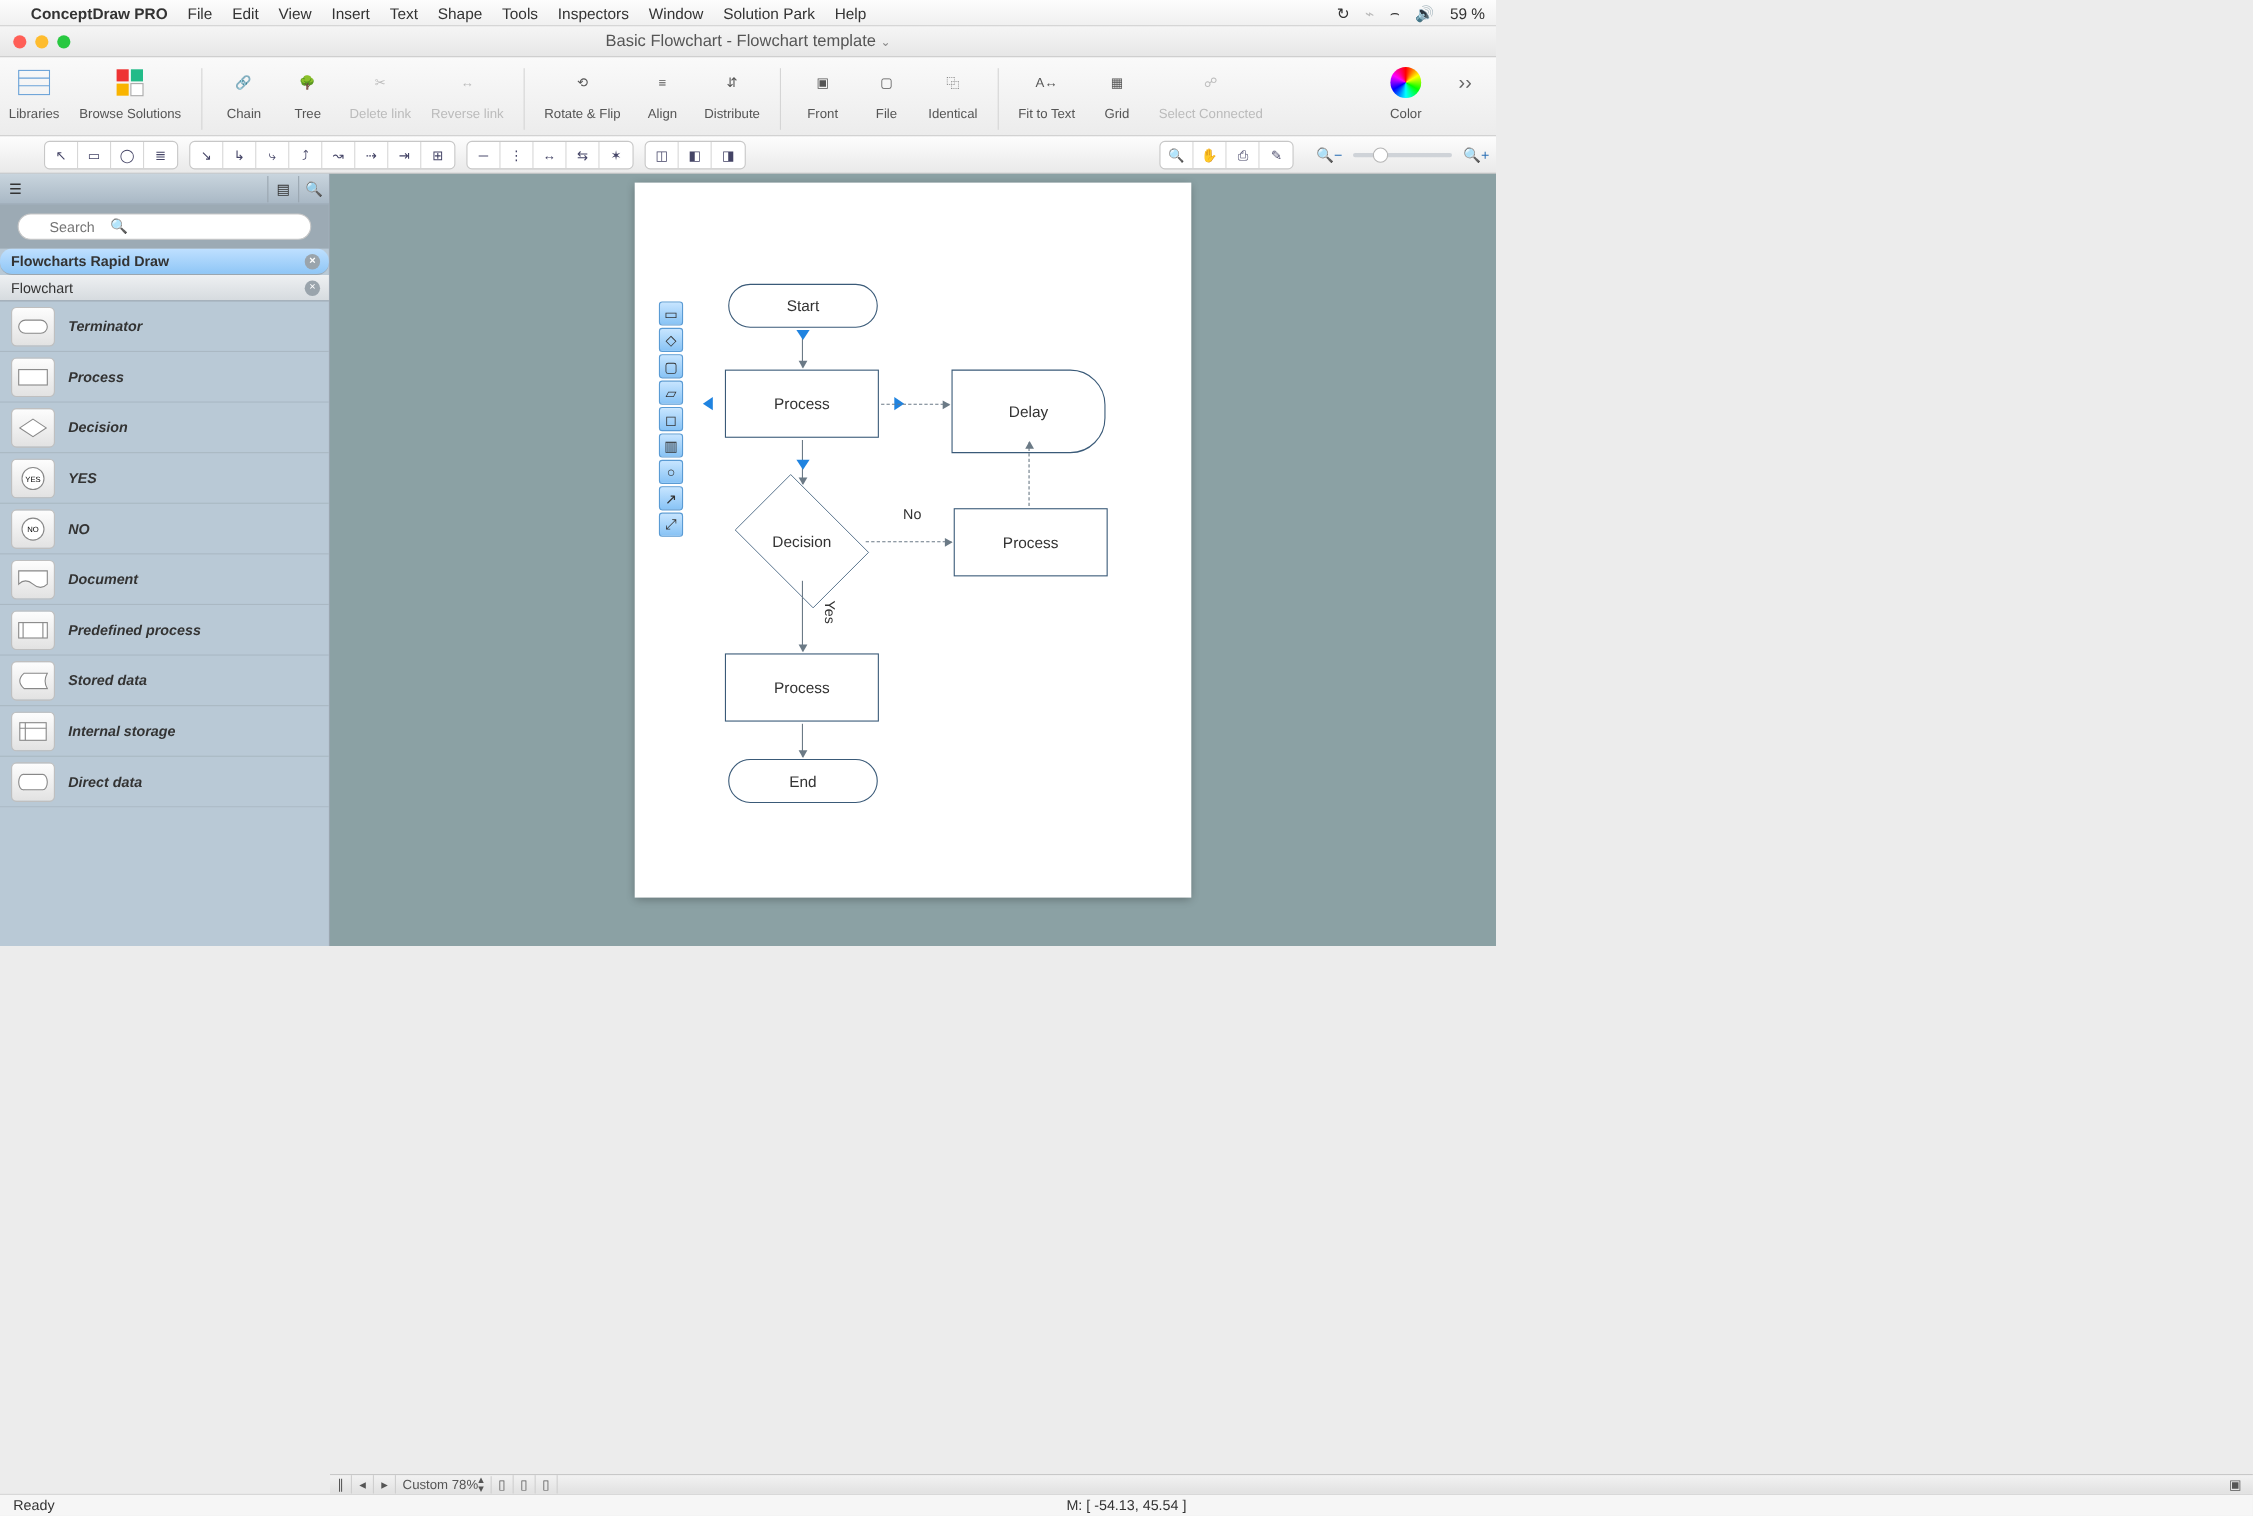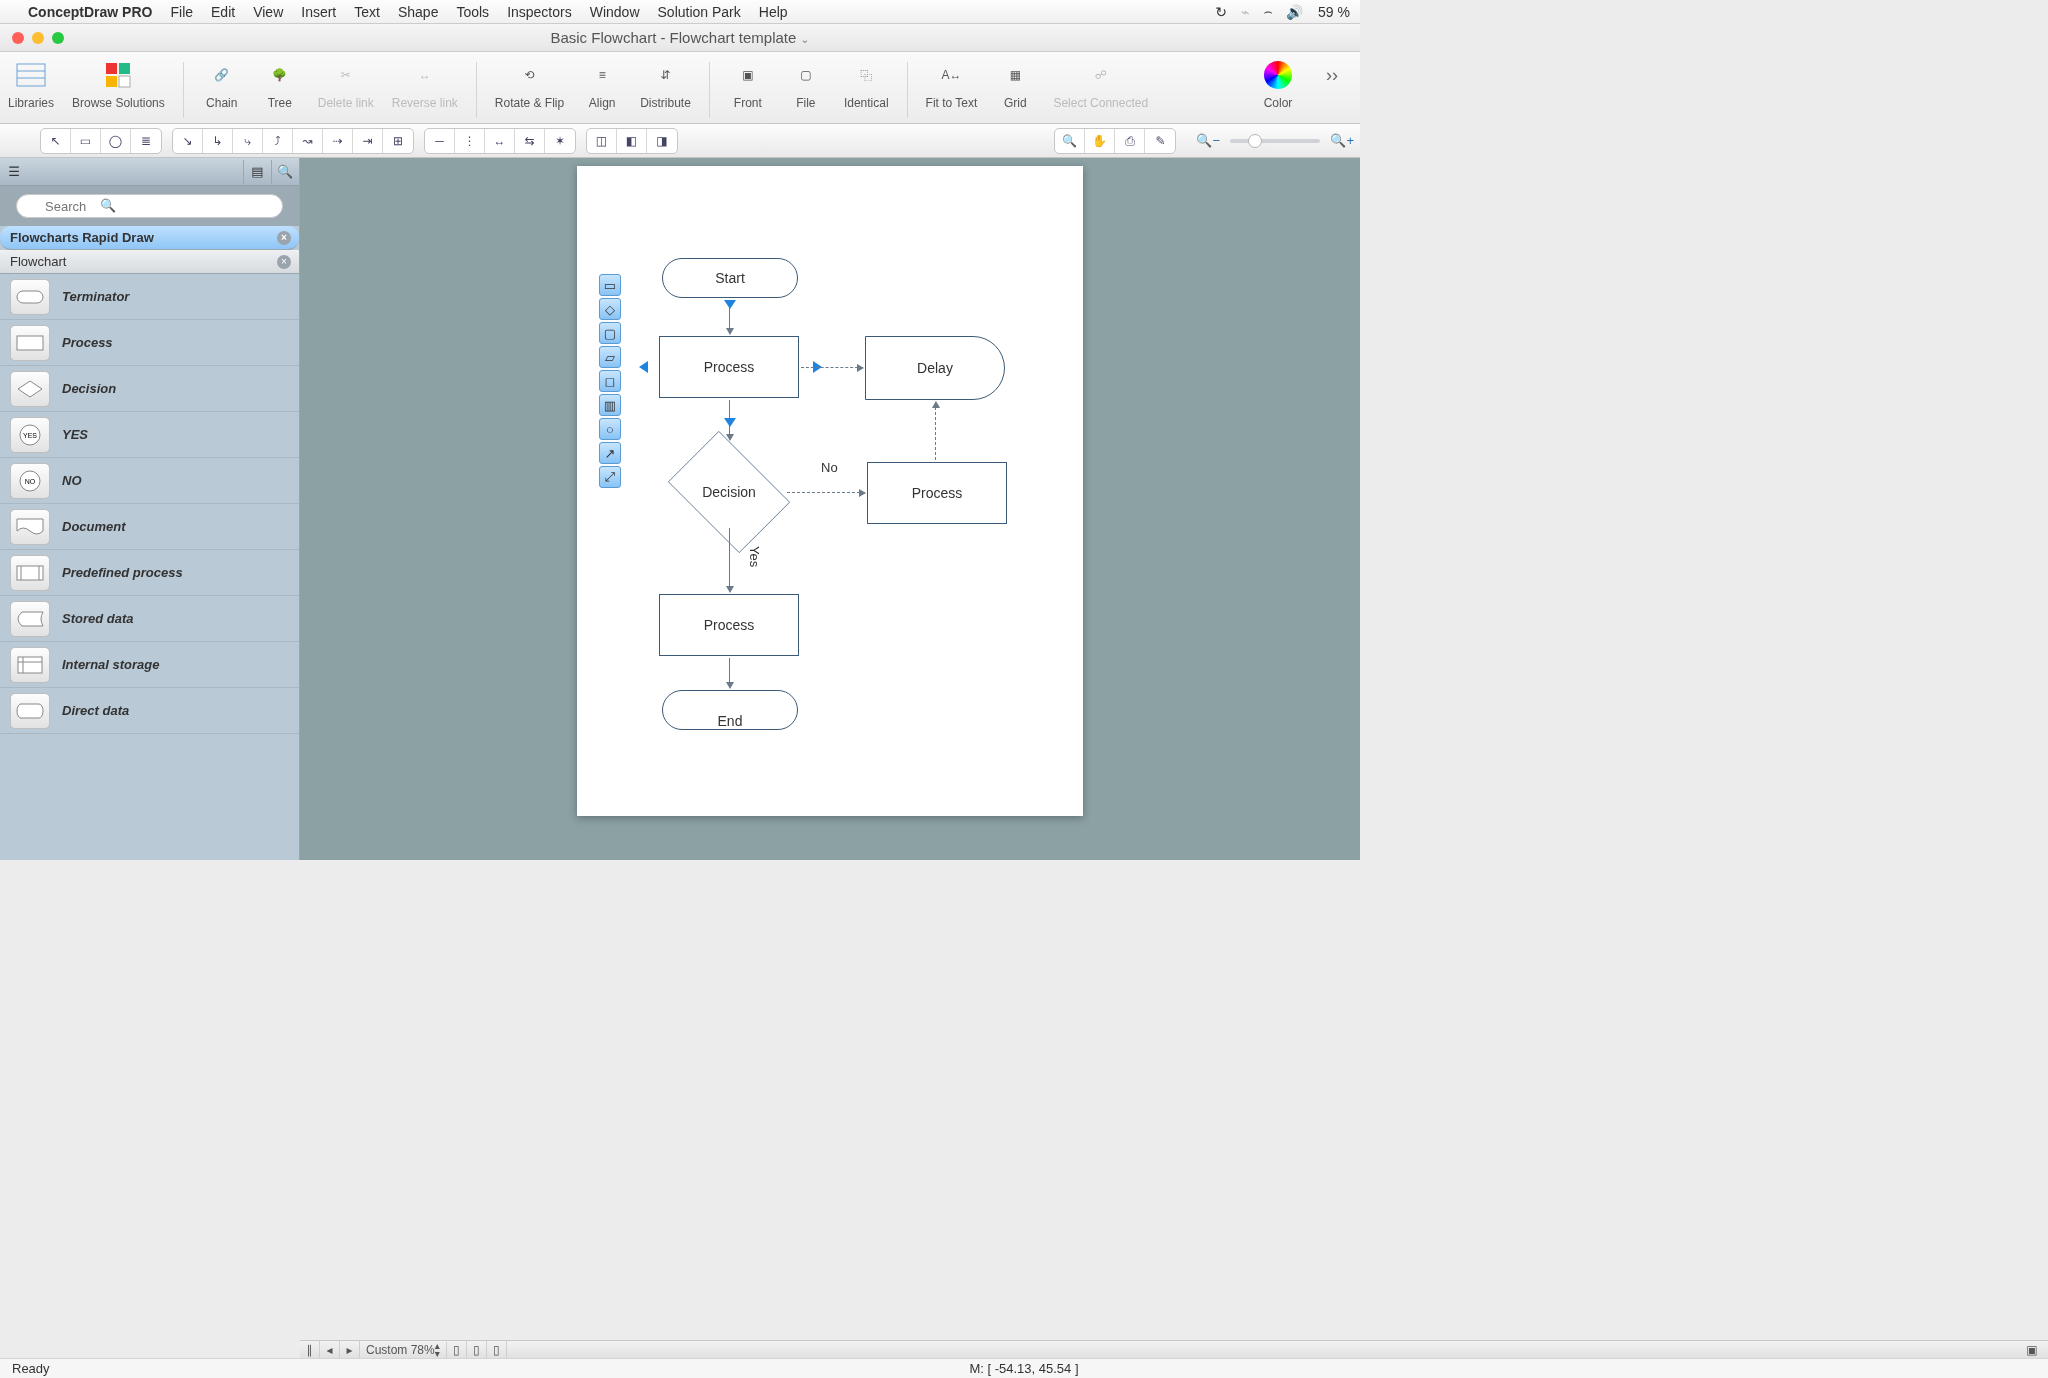--- a/index.html
+++ b/index.html
@@ -63,21 +63,21 @@
 
 .canvas-wrap{ flex:1; background:#8ba1a4; display:flex; justify-content:center; padding:8px 0 0 0; position:relative;}
 .page{ width:506px; height:650px; background:#fff; box-shadow:0 2px 8px rgba(0,0,0,.3); position:relative;}
 
 
 .fc-term{ position:absolute; width:136px; height:40px; border:1.5px solid #3a5a78; border-radius:20px; background:#fff; display:flex;align-items:center;justify-content:center; font-size:14px;}
 .fc-proc{ position:absolute; width:140px; height:62px; border:1.5px solid #3a5a78; background:#fff; display:flex;align-items:center;justify-content:center; font-size:14px;}
 .fc-dec { position:absolute; width:140px; height:100px;}
 .fc-dec .diamond{ width:100%; height:100%; border:1.5px solid #3a5a78; background:#fff; transform:rotate(45deg) scale(.72,.72);}
 .fc-dec .lbl{position:absolute; inset:0; display:flex;align-items:center;justify-content:center; font-size:14px;}
-.fc-delay{position:absolute; width:140px; height:64px; border:1.5px solid #3a5a78; background:#fff; border-radius:0 32px 32px 0; display:flex;align-items:center;justify-content:center; font-size:14px;}
+.fc-delay{position:absolute; width:140px; height:76px; border:1.5px solid #3a5a78; background:#fff; border-radius:0 32px 32px 0; display:flex;align-items:center;justify-content:center; font-size:14px;}
 
 .arrow-v{ position:absolute; width:0; border-left:1.5px solid #6b7a86;}
 .arrow-v .head{position:absolute; bottom:-1px; left:-4px; width:0;height:0;border-left:4px solid transparent;border-right:4px solid transparent;border-top:7px solid #6b7a86;}
 .arrow-h{ position:absolute; height:0; border-top:1.5px dashed #6b7a86;}
 .arrow-h .head{position:absolute; right:-1px; top:-4px; width:0;height:0;border-top:4px solid transparent;border-bottom:4px solid transparent;border-left:7px solid #6b7a86;}
 .arrow-vup{ position:absolute; width:0; border-left:1.5px dashed #6b7a86;}
 .arrow-vup .head{position:absolute; top:-1px; left:-4px; width:0;height:0;border-left:4px solid transparent;border-right:4px solid transparent;border-bottom:7px solid #6b7a86;}
 .blue-tri{ width:0;height:0; position:absolute;}
 .tri-dn{border-left:6px solid transparent;border-right:6px solid transparent;border-top:9px solid #1f83e0;}
 .tri-lf{border-top:6px solid transparent;border-bottom:6px solid transparent;border-right:9px solid #1f83e0;}
@@ -467,21 +467,21 @@
           <div class="head"></div>
         </div>
 
       <div class="fc-proc" style="left:82px; top:428px;">
           <span>Process</span>
         </div>
       <div class="arrow-v" style="left:152px; top:492px; height:30px;">
           <div class="head"></div>
         </div>
 
-      <div class="fc-term" style="left:85px; top:524px;align-items:flex-end;">
+      <div class="fc-term" style="left:85px; top:524px;">
           <span>End</span>
         </div>
     </div>
   </div>
 </div>
 
 <div class="hstrip">
   <div class="seg">∥</div>
   <div class="seg">◂</div>
   <div class="seg">▸</div>

